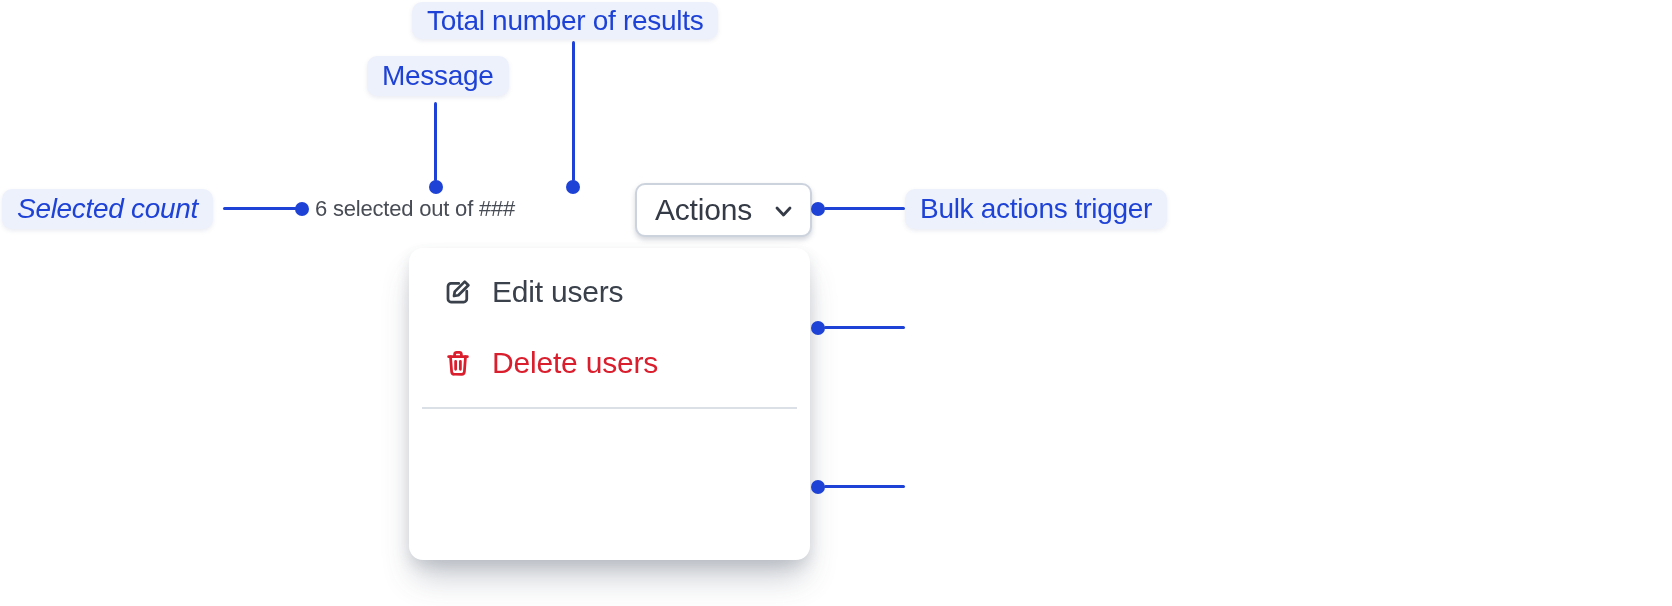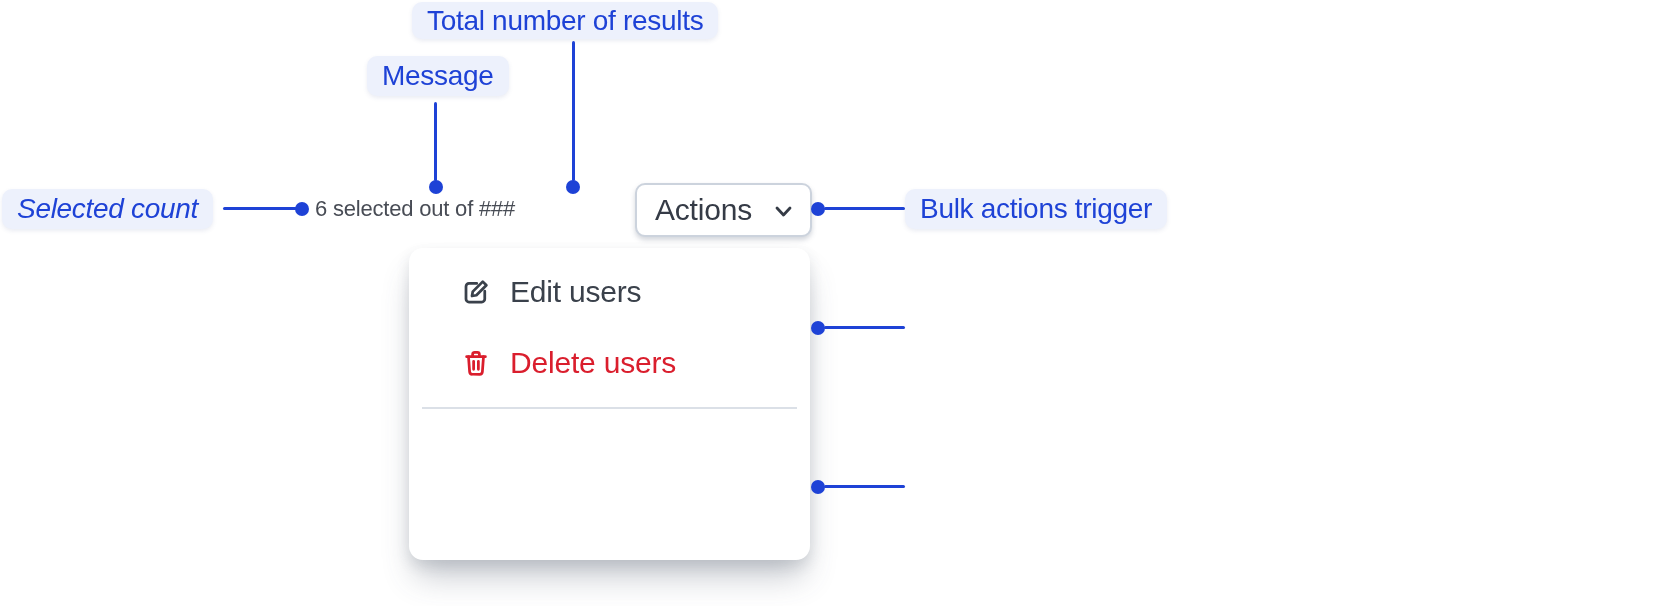--- a/index.html
+++ b/index.html
@@ -33,21 +33,21 @@
     box-shadow:0 3px 5px rgba(110,120,140,0.30);
   }
   
   .menu{
     position:absolute;left:409px;top:248px;width:401px;height:312px;
     background:#ffffff;border-radius:14px;
     box-shadow:0 22px 32px -6px rgba(65,75,95,0.30),0 6px 14px rgba(65,75,95,0.14);
   }
   .menu-item{
     position:absolute;left:0;width:100%;height:56px;box-sizing:border-box;
-    display:flex;align-items:center;gap:19px;padding-left:52px;
+    display:flex;align-items:center;gap:19px;padding-left:34px;
     font-size:30px;color:#3a414b;letter-spacing:-0.2px;cursor:pointer;white-space:nowrap;
   }
   .menu-item.danger{color:#da1e2d;}
   .menu-divider{
     position:absolute;left:13px;right:13px;top:159px;height:0;
     border-top:2px solid #dbe0e7;
   }
   .icon-wrap{width:30px;height:30px;display:inline-flex;flex:0 0 30px;}
   svg{display:block;}
 </style>

